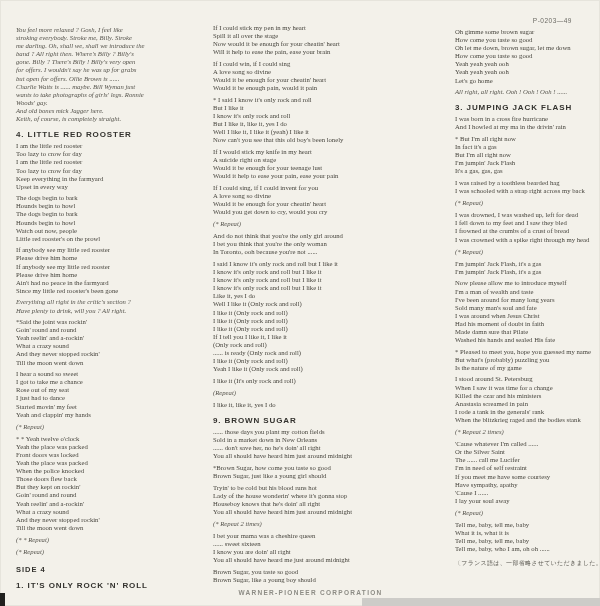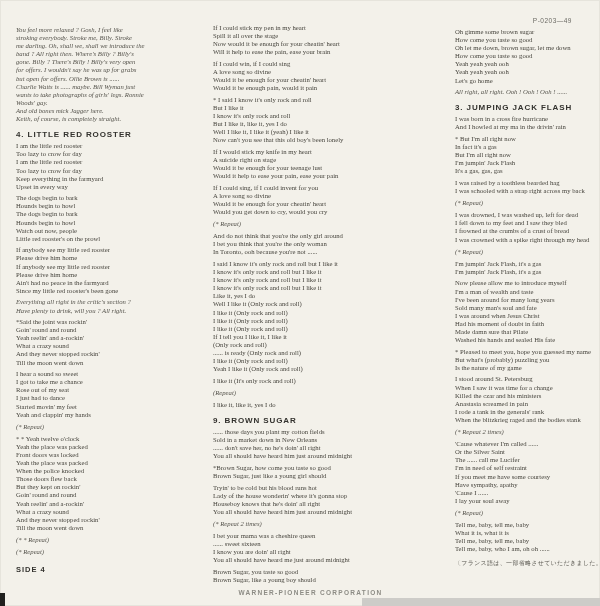--- a/index.html
+++ b/index.html
@@ -122,20 +122,21 @@
         <div class="line">But they kept on rockin'</div>
         <div class="line">Goin' round and round</div>
         <div class="line">Yeah reelin' and a-rockin'</div>
         <div class="line">What a crazy sound</div>
         <div class="line">And they never stopped rockin'</div>
         <div class="line">Till the moon went down</div>
       </div>
       <div class="block note">(* * Repeat)</div>
       <div class="block note">(* Repeat)</div>
       <div class="block side">SIDE 4</div>
+      <div class="block heading">1. IT'S ONLY ROCK 'N' ROLL</div>
     </div>
   <div class="col col-1">
       <div class="block stanza">
         <div class="line">If I could stick my pen in my heart</div>
         <div class="line">Spill it all over the stage</div>
         <div class="line">Now would it be enough for your cheatin' heart</div>
         <div class="line">Will it help to ease the pain, ease your brain</div>
       </div>
       <div class="block stanza">
         <div class="line">If I could win, if I could sing</div>

